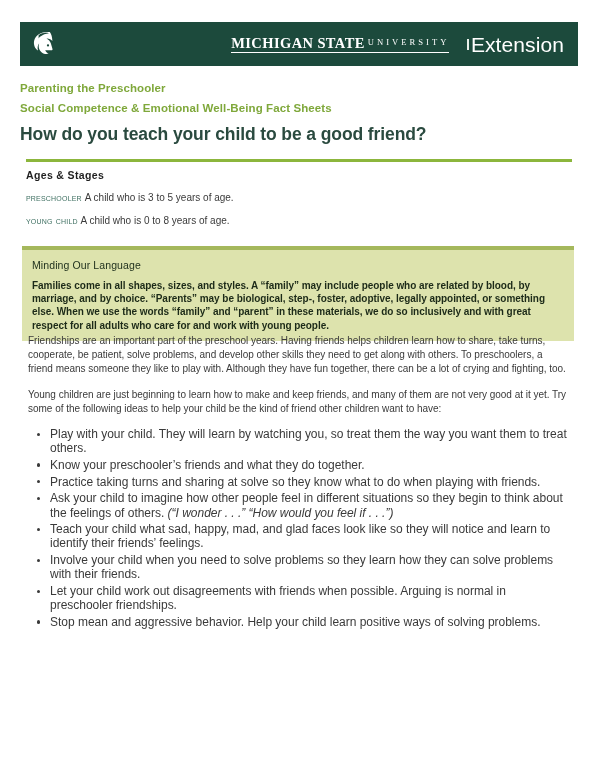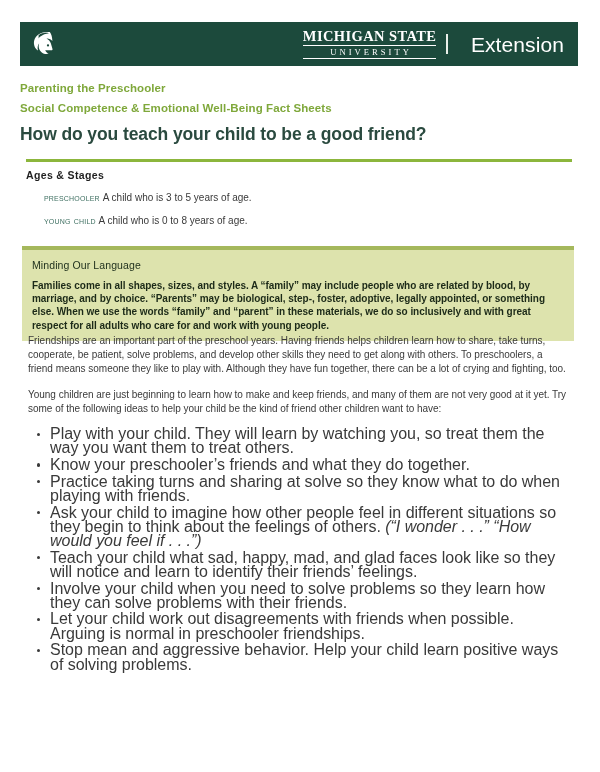--- a/index.html
+++ b/index.html
@@ -48,23 +48,22 @@
   .spartan-logo svg { display: block; }
 
   .msu-lockup {
     display: flex;
     align-items: center;
     flex: 0 0 auto;
     padding-right: 4px;
   }
   .msu-wordmark {
     display: flex;
-    flex-direction: column;
     align-items: stretch;
-    padding-right: 10px;
+    padding-right: 18px;
   }
   .msu-line1 {
     font-family: "Liberation Serif", serif;
     font-weight: bold;
     color: #ffffff;
     font-size: 14.5px;
     letter-spacing: 0.4px;
     line-height: 1;
     text-align: center;
     border-bottom: 1.4px solid #ffffff;
@@ -88,21 +87,21 @@
     width: 1.5px;
     align-self: stretch;
     margin: 5px 0;
     background: #e9efe9;
   }
   .msu-extension {
     font-family: "Liberation Sans", sans-serif;
     color: #ffffff;
     font-size: 21px;
     line-height: 1;
-    padding-left: 23px;
+    padding-left: 2px;
     letter-spacing: 0.1px;
     white-space: nowrap;
   }
 
   
   .titles {
     position: absolute;
     left: 20px;
     top: 80px;
     width: 558px;
@@ -152,21 +151,20 @@
     font-weight: bold;
     color: #1f1f1f;
     letter-spacing: 0.35px;
     line-height: 14px;
   }
   .ages-line {
     font-size: 10px;
     line-height: 14px;
     color: #3a3a3a;
     margin-top: 8px;
-    margin-left: 18px;
   }
   .sc {
     color: #3f7062;
     font-variant: small-caps;
     text-transform: lowercase;
     font-size: 10.5px;
     letter-spacing: 0.2px;
   }
   .sc::first-letter { font-size: 10.5px; }
 
@@ -212,21 +210,21 @@
   }
   .para:last-child { margin-bottom: 0; }
 
   ul.bullets {
     margin: 0;
     padding: 0 0 0 22px;
     list-style: none;
   }
   ul.bullets li {
     position: relative;
-    font-size: 16px;
+    font-size: 12px;
     line-height: 14.2px;
     color: #3a3a3a;
     margin-bottom: 2.5px;
     letter-spacing: -0.02px;
   }
   ul.bullets li::before {
     content: "";
     position: absolute;
     left: -13px;
     top: 5.5px;

